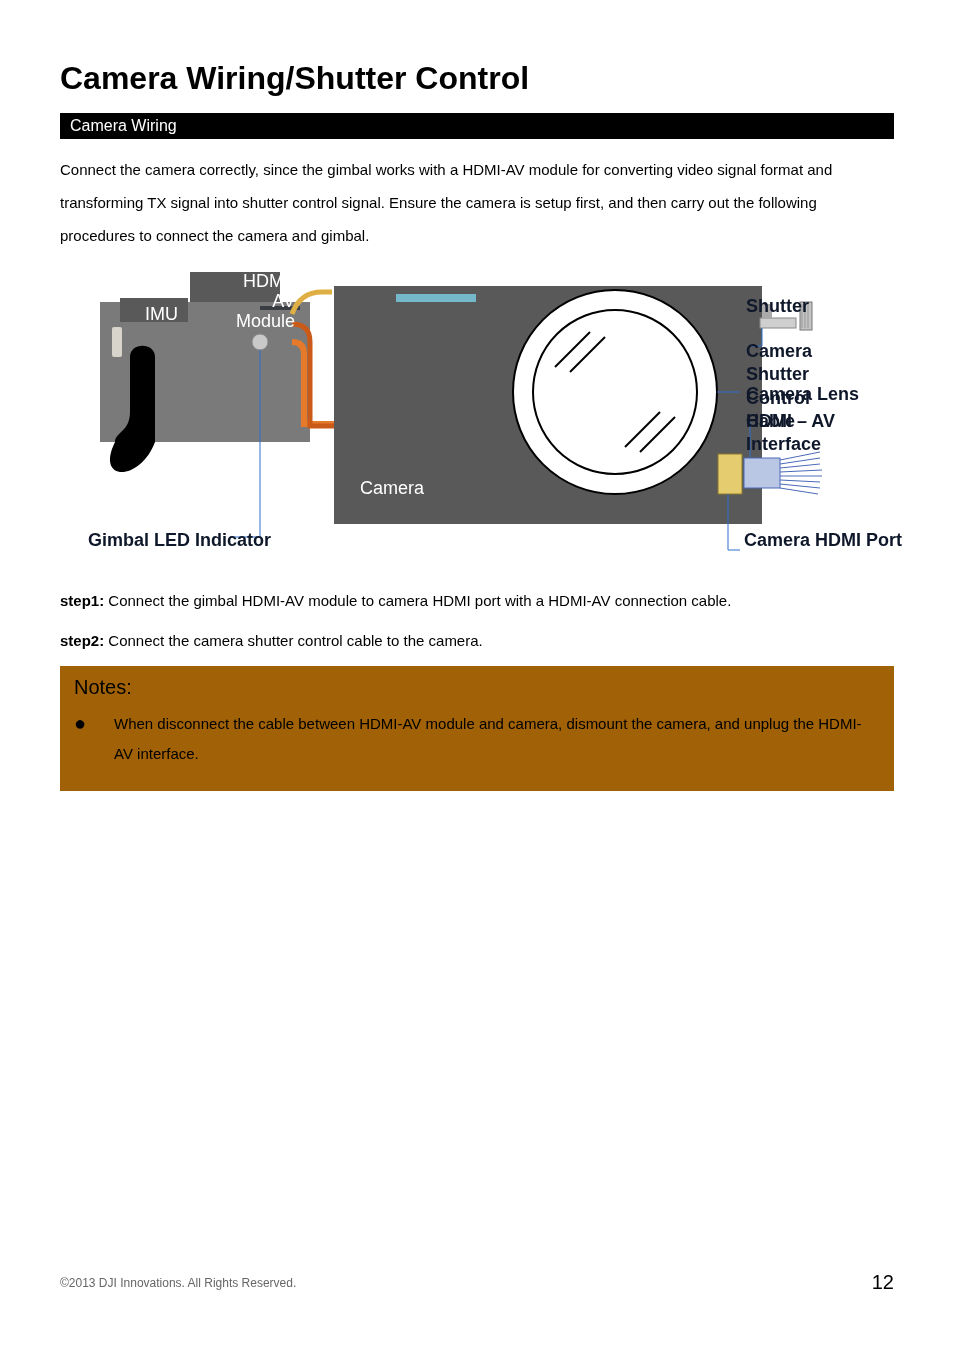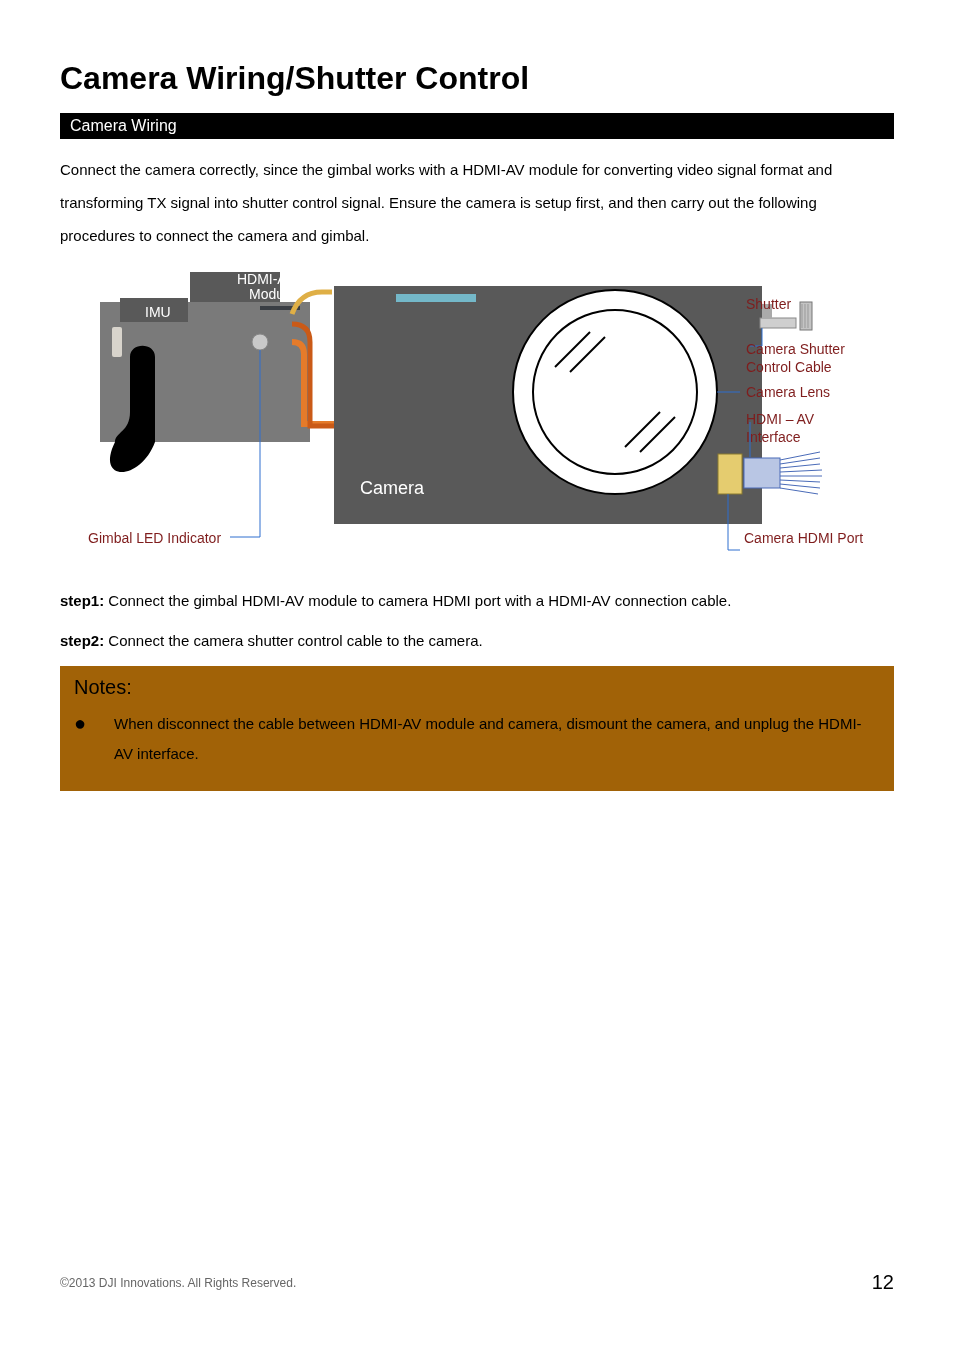--- a/index.html
+++ b/index.html
@@ -59,22 +59,22 @@
     left: 60px;
     right: 60px;
     display: flex;
     justify-content: space-between;
     font-size: 12px;
     color: #666;
     align-items: center;
   }
   .page-num { font-size: 20px; color: #000; }
 
-  .dlabel { font-size: 14px; position: absolute; white-space: nowrap; }
-  .blue { color: #7f1d1d; }
+  .dlabel { font-size: 18px; position: absolute; white-space: nowrap; }
+  .blue { color: #0f172a; font-weight: bold; }
 </style>
 </head>
 <body>
 
 <h1 class="page-title">Camera Wiring/Shutter Control</h1>
 
 <div class="section-bar">Camera Wiring</div>
 
 <p class="intro">Connect the camera correctly, since the gimbal works with a HDMI-AV module for converting video signal format and transforming TX signal into shutter control signal. Ensure the camera is setup first, and then carry out the following procedures to connect the camera and gimbal.</p>
 

